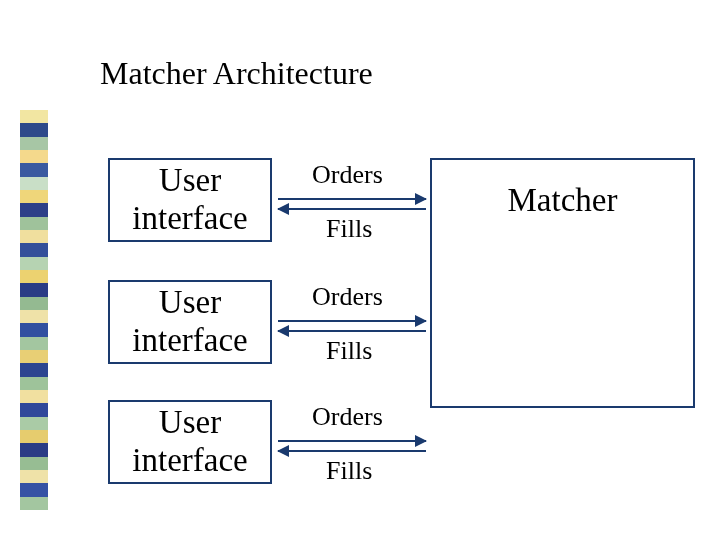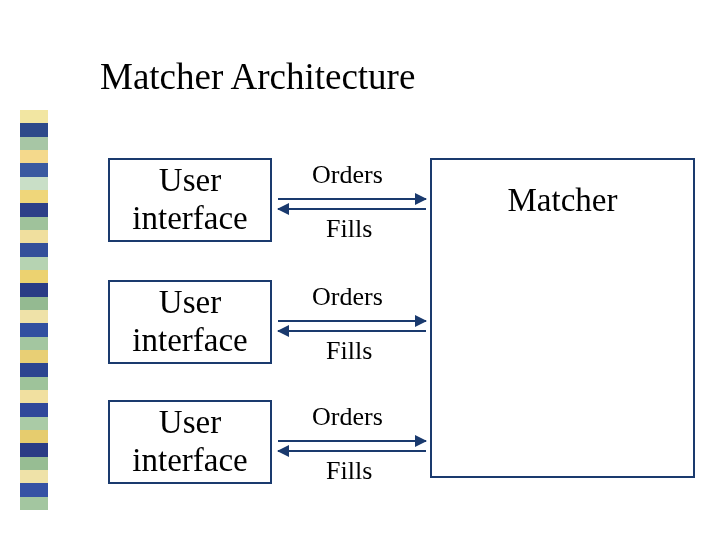--- a/index.html
+++ b/index.html
@@ -21,21 +21,21 @@
     display: flex;
     flex-direction: column;
   }
   .sidebar div {
     width: 100%;
   }
   .title {
     position: absolute;
     left: 100px;
     top: 55px;
-    font-size: 37px;
+    font-size: 32px;
     color: #000;
   }
   .box {
     position: absolute;
     border: 2px solid #1a3a6e;
     background: #ffffff;
     display: flex;
     align-items: center;
     justify-content: center;
     text-align: center;
@@ -45,21 +45,21 @@
   }
   .ui-box {
     left: 108px;
     width: 160px;
     height: 80px;
   }
   .matcher-box {
     left: 430px;
     top: 158px;
     width: 265px;
-    height: 320px;
+    height: 250px;
     align-items: flex-start;
     justify-content: center;
     padding-top: 22px;
     box-sizing: border-box;
   }
   .flow-label {
     position: absolute;
     font-size: 26px;
     color: #000;
   }

